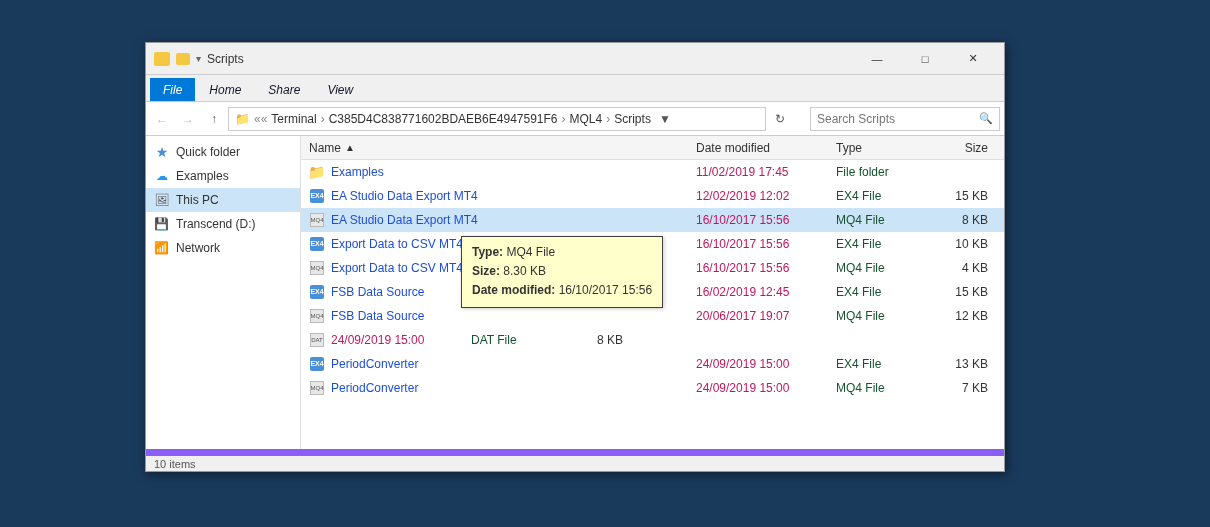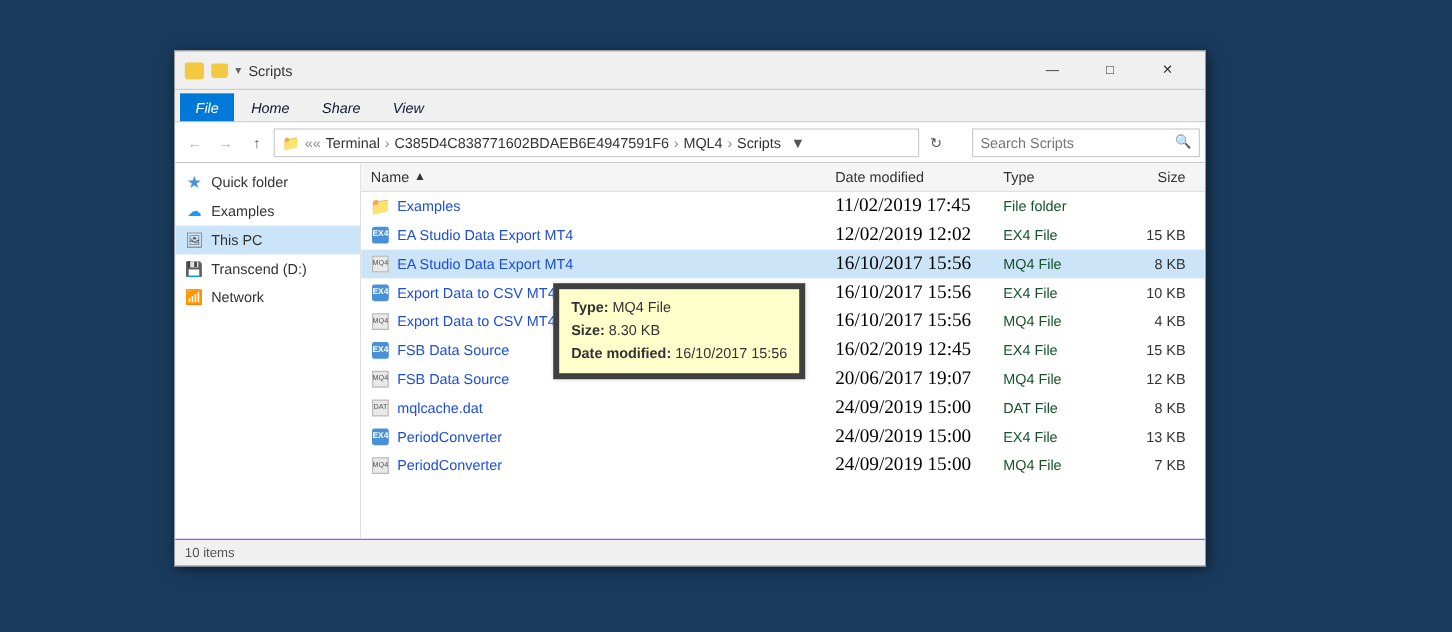--- a/index.html
+++ b/index.html
@@ -269,45 +269,45 @@
       display: flex;
       align-items: center;
       justify-content: center;
     }
     .icon-folder { color: #f5c842; font-size: 14px; }
     .icon-ex4 { background: #4a90d9; color: white; font-size: 7px; border-radius: 2px; width: 14px; height: 14px; display: flex; align-items: center; justify-content: center; font-weight: bold; }
     .icon-mq4 { background: #e8e8e8; border: 1px solid #bbb; color: #555; font-size: 6px; width: 14px; height: 14px; display: flex; align-items: center; justify-content: center; }
     .icon-dat { background: #e8e8e8; border: 1px solid #bbb; color: #555; font-size: 6px; width: 14px; height: 14px; display: flex; align-items: center; justify-content: center; }
 
     .file-name { flex: 2; font-size: 12px; color: #1d4ed8; overflow: hidden; text-overflow: ellipsis; white-space: nowrap; }
-    .file-date { width: 140px; font-size: 16px; color: #000000; font-family: Liberation Serif, serif; }
+    .file-date { width: 140px; font-size: 12px; color: #be185d; }
     .file-type { width: 100px; font-size: 12px; color: #14532d; }
     .file-size { width: 60px; font-size: 12px; color: #333; text-align: right; padding-right: 8px; }
 
     
     .tooltip {
       position: absolute;
       top: 28px;
       left: 160px;
       background: #ffffcc;
-      border: 5px solid #404040;
+      border: 1px solid #404040;
       padding: 6px 10px;
       font-size: 12px;
       color: #333;
       line-height: 1.6;
       z-index: 100;
       box-shadow: 1px 1px 4px rgba(0,0,0,0.2);
       white-space: nowrap;
     }
 
     
     .status-bar {
       height: 22px;
       background: #f0f0f0;
-      border-top: 1px solid #8b5cf6;
+      border-top: 7px solid #8b5cf6;
       display: flex;
       align-items: center;
       padding: 0 8px;
       font-size: 11px;
       color: #555;
       flex-shrink: 0;
     }
   </style>
 </head>
 <body>
@@ -481,21 +481,20 @@
         <span class="file-name">FSB Data Source</span>
         <span class="file-date">20/06/2017 19:07</span>
         <span class="file-type">MQ4 File</span>
         <span class="file-size">12 KB</span>
       </div>
 
       <div class="file-row">
         <div class="file-icon">
             <span class="icon-dat">DAT</span>
           </div>
-        <span class="file-name">mqlcache.dat</span>
         <span class="file-date">24/09/2019 15:00</span>
         <span class="file-type">DAT File</span>
         <span class="file-size">8 KB</span>
       </div>
 
       <div class="file-row">
         <div class="file-icon">
             <span class="icon-ex4">EX4</span>
           </div>
         <span class="file-name">PeriodConverter</span>

